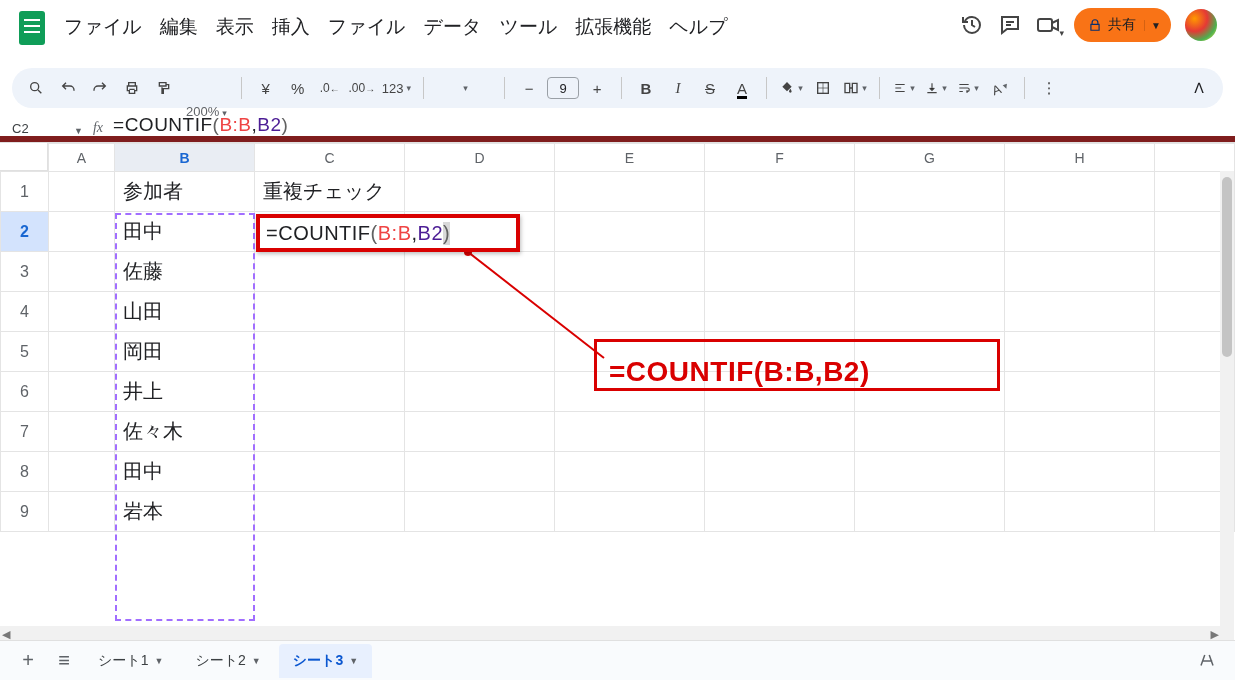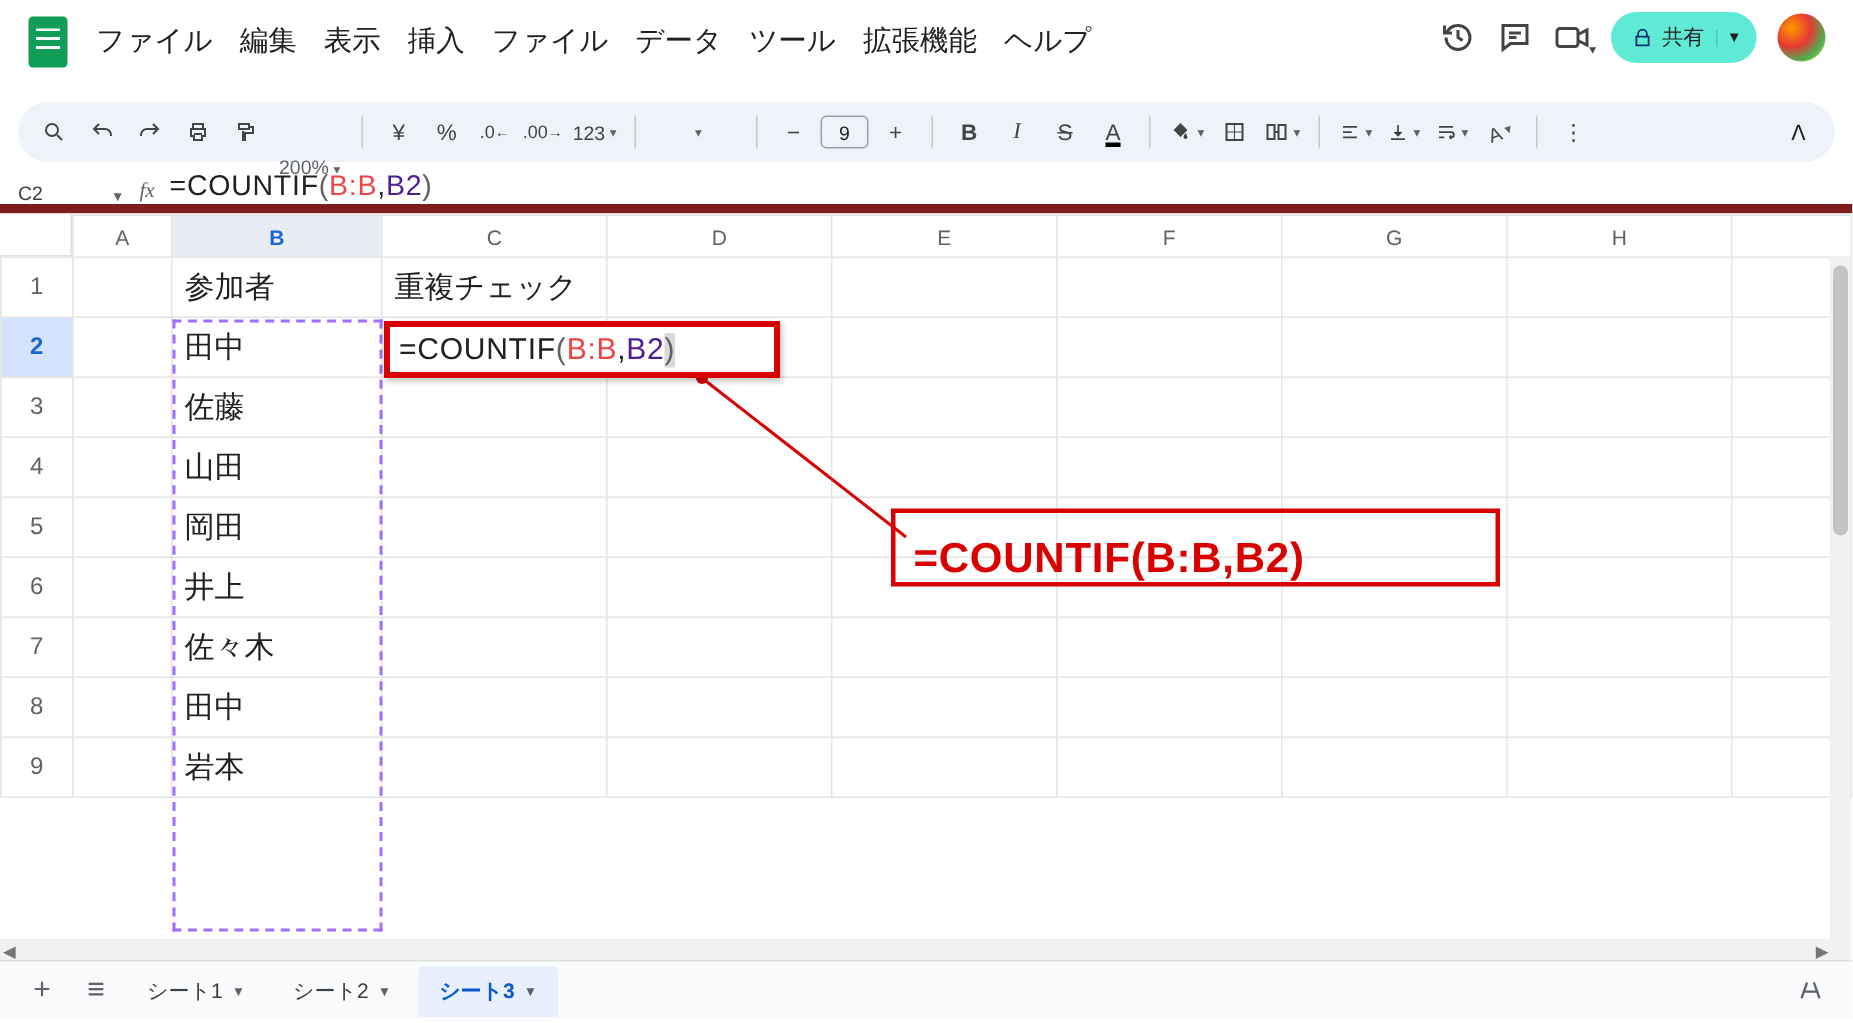--- a/index.html
+++ b/index.html
@@ -11,21 +11,21 @@
   .logo-box { width: 26px; height: 34px; background: #0f9d58; border-radius: 3px; position: relative; }
   .logo-box::after { content: ""; position: absolute; inset: 8px 5px 10px 5px; background: repeating-linear-gradient(#fff 0 2px, transparent 2px 6px); }
   .title-block { flex: 0 0 auto; margin-left: 4px; }
   .title-row { display: flex; align-items: center; gap: 8px; height: 24px; }
   .doc-title { font-size: 18px; color: #3c4043; }
   .title-ico { width: 18px; height: 18px; color: #5f6368; display: inline-flex; align-items: center; justify-content: center; }
   .menu-row { display: flex; gap: 2px; margin-top: 2px; }
   .menu-item { padding: 4px 8px; font-size: 19px; color: #202124; border-radius: 4px; cursor: pointer; }
   .right-tools { margin-left: auto; display: flex; align-items: center; gap: 14px; padding-right: 6px; }
   .rt-ico { width: 24px; height: 24px; position: relative; color: #444; }
-  .share-btn { background: #5eead4; border-radius: 40px; padding: 8px 10px 8px 14px; display: flex; align-items: center; gap: 6px; font-size: 14px; font-weight: 500; }
+  .share-btn { background: #f97316; border-radius: 40px; padding: 8px 10px 8px 14px; display: flex; align-items: center; gap: 6px; font-size: 14px; font-weight: 500; }
   .share-dd { border-left: 1px solid rgba(0,0,0,.15); padding-left: 6px; margin-left: 2px; font-size: 10px; }
   .avatar { width: 32px; height: 32px; border-radius: 50%; background: radial-gradient(circle at 30% 30%, #ff9900, #e53935 40%, #4caf50 70%, #ffeb3b); }
 
   
   .toolbar-wrap { padding: 4px 12px; }
   .toolbar { background: #eef3fa; border-radius: 24px; height: 40px; display: flex; align-items: center; padding: 0 10px; gap: 4px; }
   .tb { width: 28px; height: 28px; display: inline-flex; align-items: center; justify-content: center; color: #444; border-radius: 4px; font-size: 15px; }
   .zoom { font-size: 13px; color: #5f6368; padding: 0 4px; margin-top: 46px; }
   .sep { width: 1px; height: 22px; background: #c7c7c7; margin: 0 6px; }
   .font-size-box { border: 1px solid #9aa0a6; border-radius: 4px; width: 32px; height: 22px; display: inline-flex; align-items: center; justify-content: center; font-size: 13px; }

